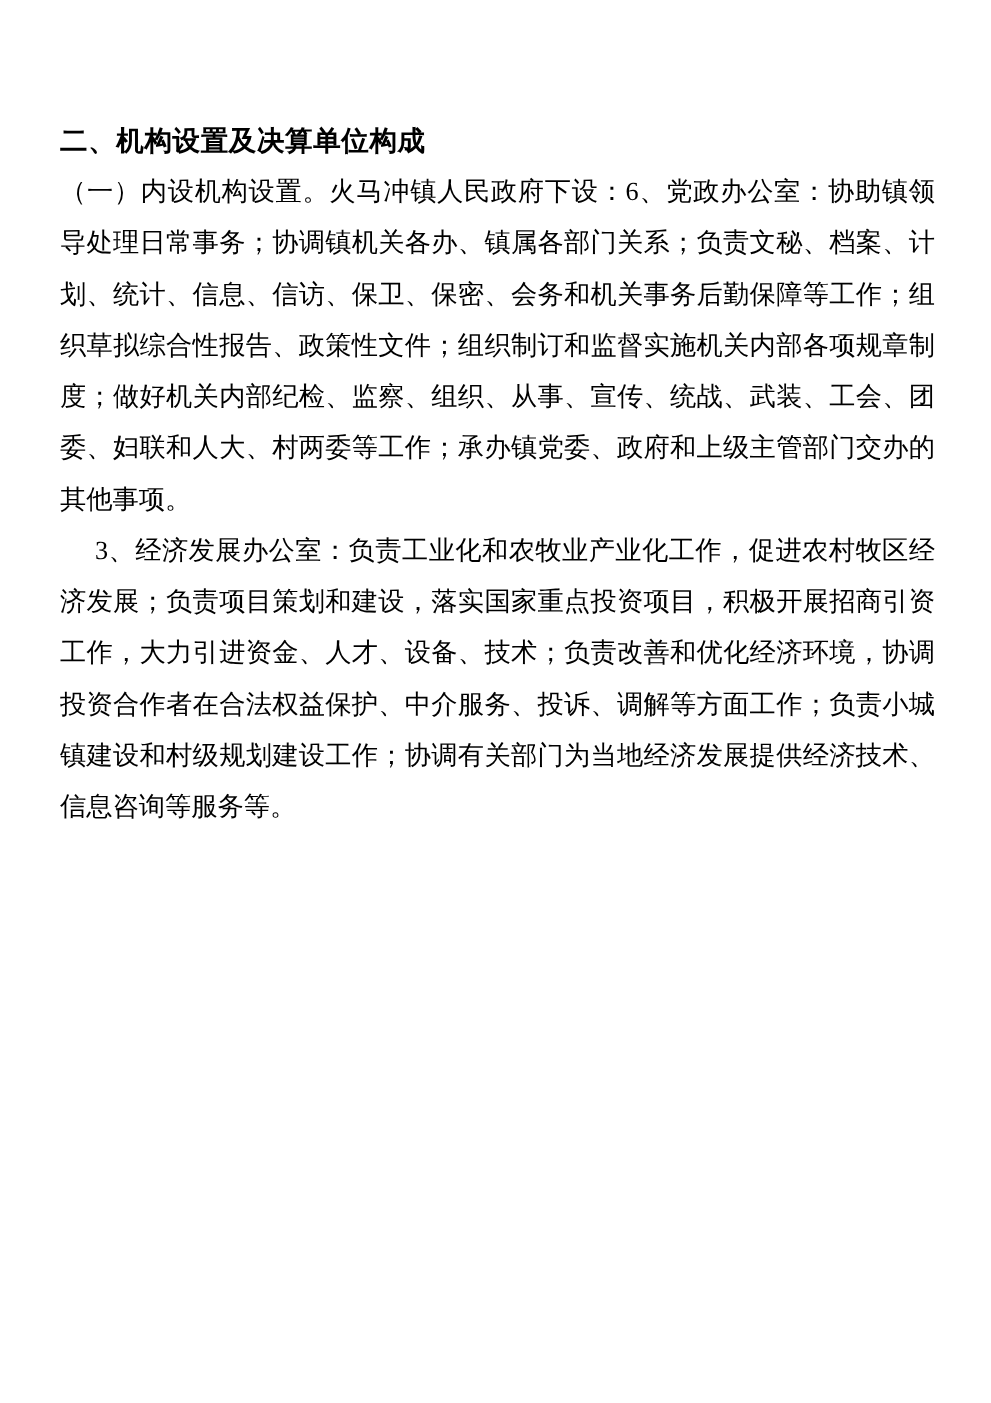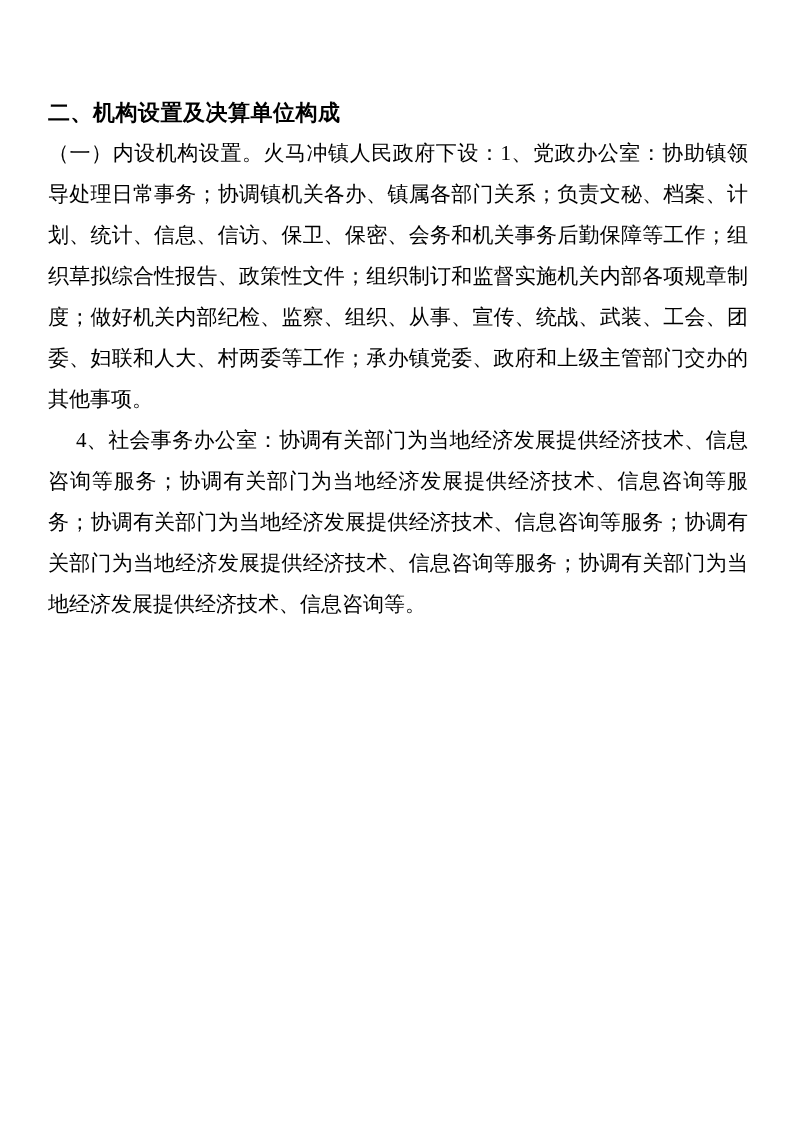--- a/index.html
+++ b/index.html
@@ -40,18 +40,18 @@
   .para.indent {
     text-indent: 28px;
   }
 </style>
 </head>
 <body>
 
 <div class="page">
   <h2 class="heading">二、机构设置及决算单位构成</h2>
 
-  <p class="para">（一）内设机构设置。火马冲镇人民政府下设：1、党政办公室：协助镇领导处理日常事务；协调镇机关各办、镇属各部门关系；负责文秘、档案、计划、统计、信息、信访、保卫、保密、会务和机关事务后勤保障等工作；组织草拟综合性报告、政策性文件；组织制订和监督实施机关内部各项规章制度；做好机关内部纪检、监察、组织、从事、宣传、统战、武装、工会、团委、妇联和人大、村两委等工作；承办镇党委、政府和上级主管部门交办的其他事项。</p>
+  <p class="para">（一）内设机构设置。火马冲镇人民政府下设：6、党政办公室：协助镇领导处理日常事务；协调镇机关各办、镇属各部门关系；负责文秘、档案、计划、统计、信息、信访、保卫、保密、会务和机关事务后勤保障等工作；组织草拟综合性报告、政策性文件；组织制订和监督实施机关内部各项规章制度；做好机关内部纪检、监察、组织、从事、宣传、统战、武装、工会、团委、妇联和人大、村两委等工作；承办镇党委、政府和上级主管部门交办的其他事项。</p>
 
 
+  <p class="para indent">3、经济发展办公室：负责工业化和农牧业产业化工作，促进农村牧区经济发展；负责项目策划和建设，落实国家重点投资项目，积极开展招商引资工作，大力引进资金、人才、设备、技术；负责改善和优化经济环境，协调投资合作者在合法权益保护、中介服务、投诉、调解等方面工作；负责小城镇建设和村级规划建设工作；协调有关部门为当地经济发展提供经济技术、信息咨询等服务等。</p>
 
-  <p class="para indent">4、社会事务办公室：协调有关部门为当地经济发展提供经济技术、信息咨询等服务；协调有关部门为当地经济发展提供经济技术、信息咨询等服务；协调有关部门为当地经济发展提供经济技术、信息咨询等服务；协调有关部门为当地经济发展提供经济技术、信息咨询等服务；协调有关部门为当地经济发展提供经济技术、信息咨询等。</p>
 </div>
 
 </body></html>

